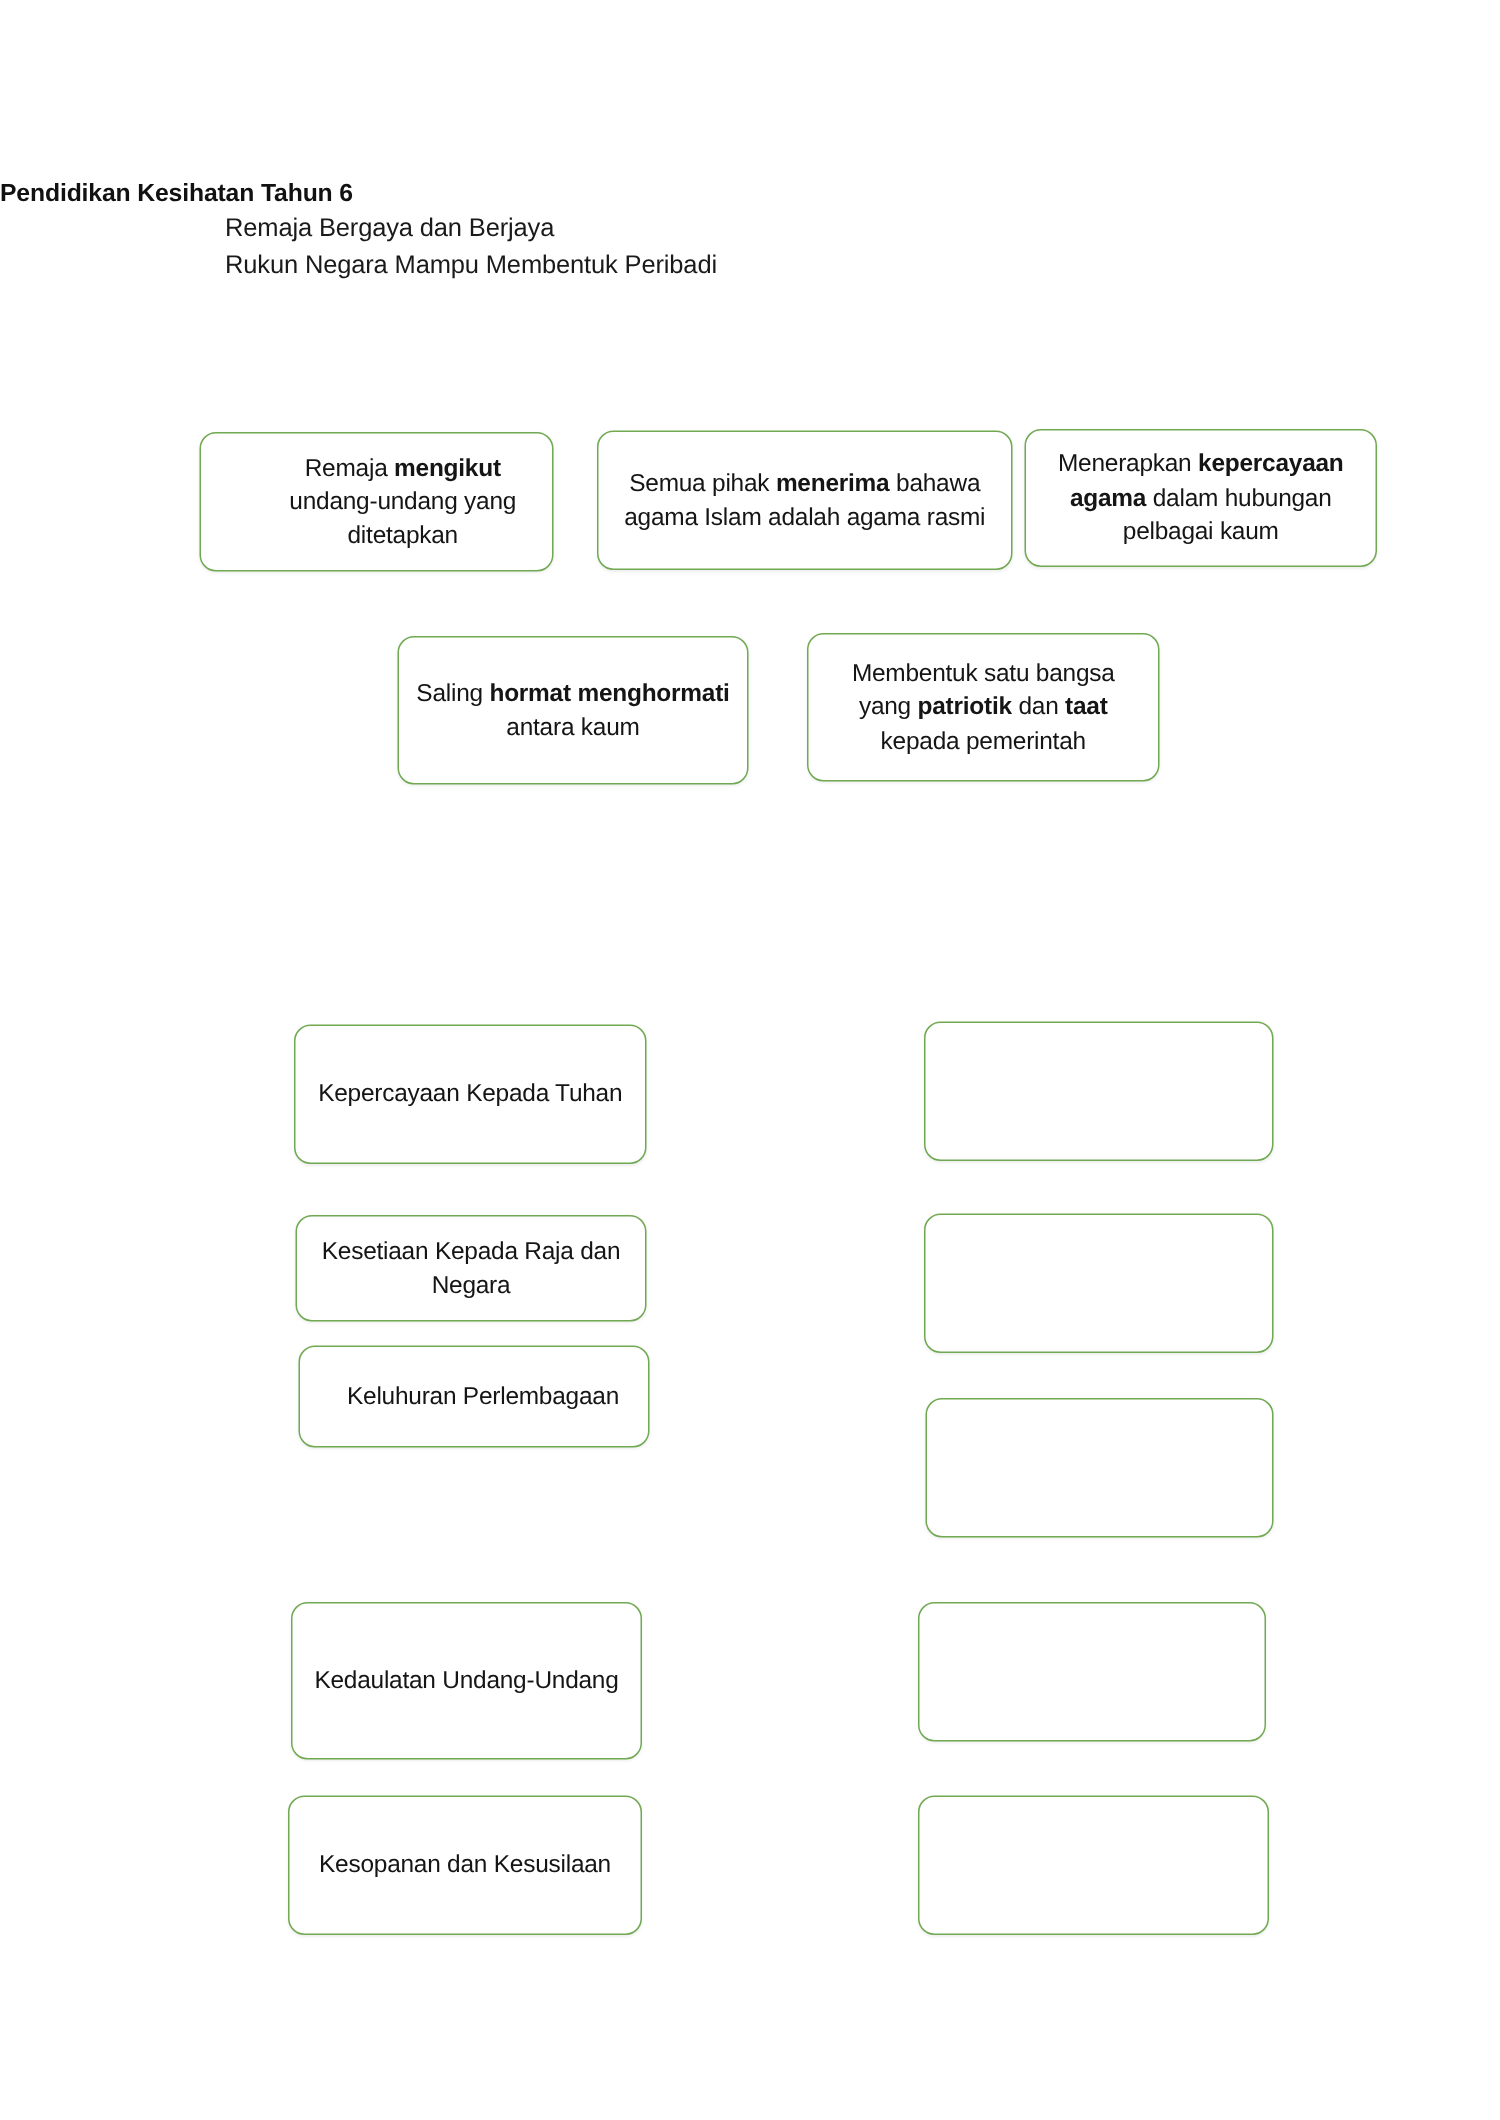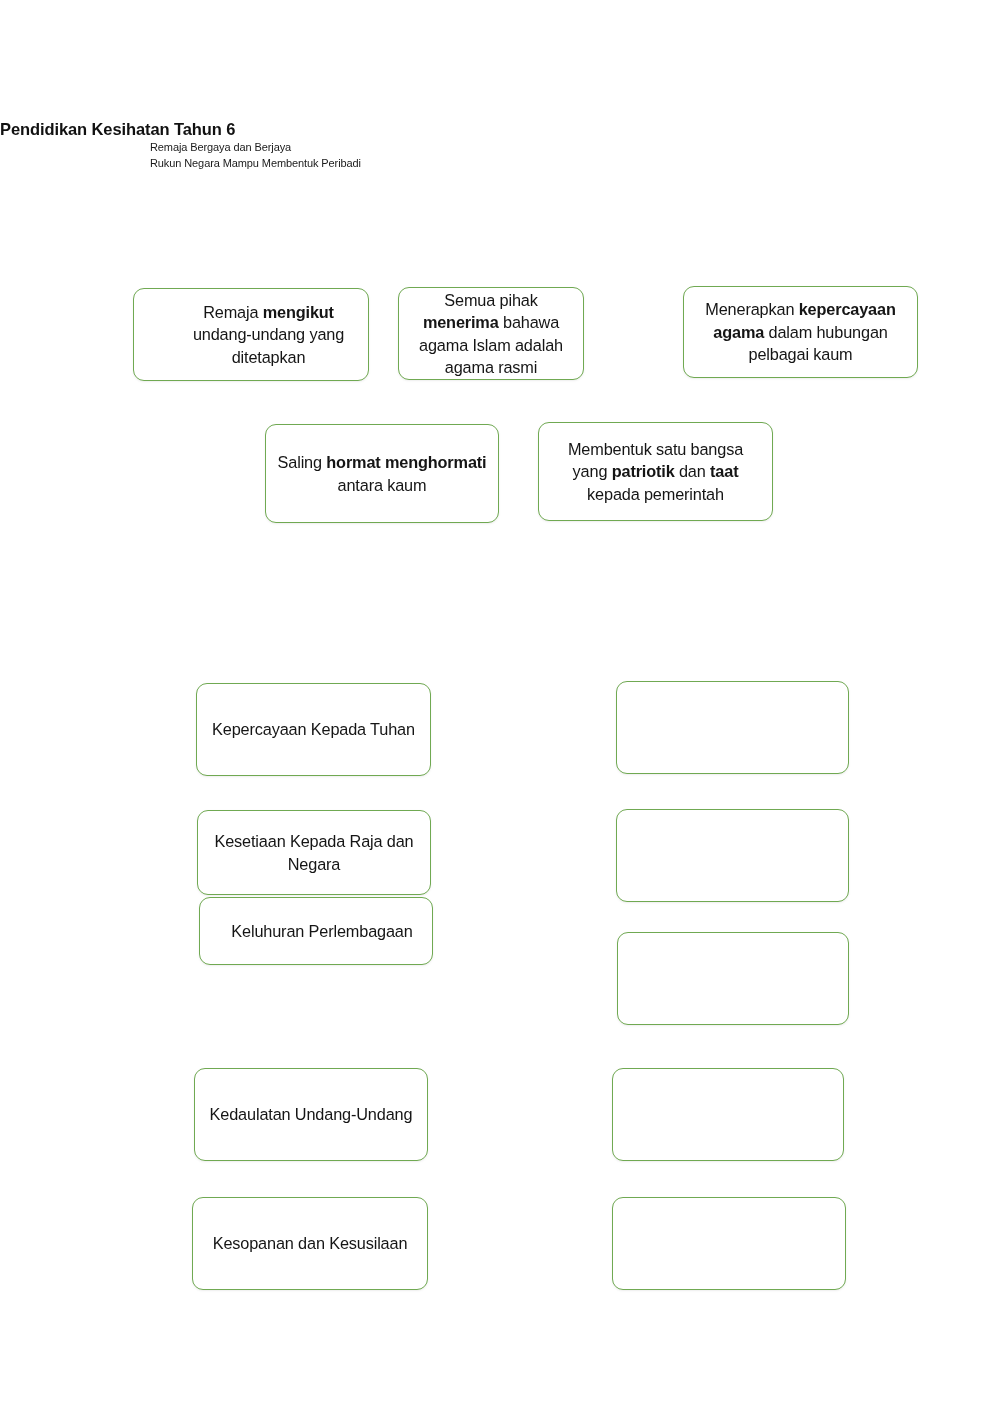--- a/index.html
+++ b/index.html
@@ -30,21 +30,21 @@
   }
   .header-title {
     font-size: 16.5px;
     font-weight: bold;
     line-height: 1.35;
     letter-spacing: -0.1px;
     color: #111111;
   }
   .header-sub {
     margin-left: 150px;
-    font-size: 11px;
+    font-size: 17px;
     font-weight: normal;
     line-height: 1.45;
     color: #1a1a1a;
     letter-spacing: -0.1px;
   }
 
   
   .card {
     position: absolute;
     background: #ffffff;
@@ -63,36 +63,36 @@
     padding: 0 11px;
     color: #151515;
     letter-spacing: -0.15px;
   }
   .card .card-text b {
     font-weight: bold;
   }
 
   
   #bank-box-0 { left: 133px;  top: 288px; width: 236px; height: 93px; padding-left: 35px; }
-  #bank-box-1 { left: 398px;  top: 287px; width: 186px; height: 93px; }
+  #bank-box-1 { left: 398px;  top: 287px; width: 277px; height: 93px; }
   #bank-box-2 { left: 683px;  top: 286px; width: 235px; height: 92px; }
   #bank-box-3 { left: 265px;  top: 424px; width: 234px; height: 99px; }
   #bank-box-4 { left: 538px;  top: 422px; width: 235px; height: 99px; }
 
   
   #match-left-0  { left: 196px; top: 683px;  width: 235px; height: 93px; }
   #match-right-0 { left: 616px; top: 681px;  width: 233px; height: 93px; }
 
-  #match-left-1  { left: 197px; top: 810px;  width: 234px; height: 85px; }
+  #match-left-1  { left: 197px; top: 810px;  width: 234px; height: 71px; }
   #match-right-1 { left: 616px; top: 809px;  width: 233px; height: 93px; }
 
   #match-left-2  { left: 199px; top: 897px;  width: 234px; height: 68px; padding-left: 12px; }
   #match-right-2 { left: 617px; top: 932px;  width: 232px; height: 93px; }
 
-  #match-left-3  { left: 194px; top: 1068px; width: 234px; height: 93px; }
+  #match-left-3  { left: 194px; top: 1068px; width: 234px; height: 105px; }
   #match-right-3 { left: 612px; top: 1068px; width: 232px; height: 93px; }
 
   #match-left-4  { left: 192px; top: 1197px; width: 236px; height: 93px; }
   #match-right-4 { left: 612px; top: 1197px; width: 234px; height: 93px; }
 </style>
 </head>
 <body>
 
 <div class="page">
 

